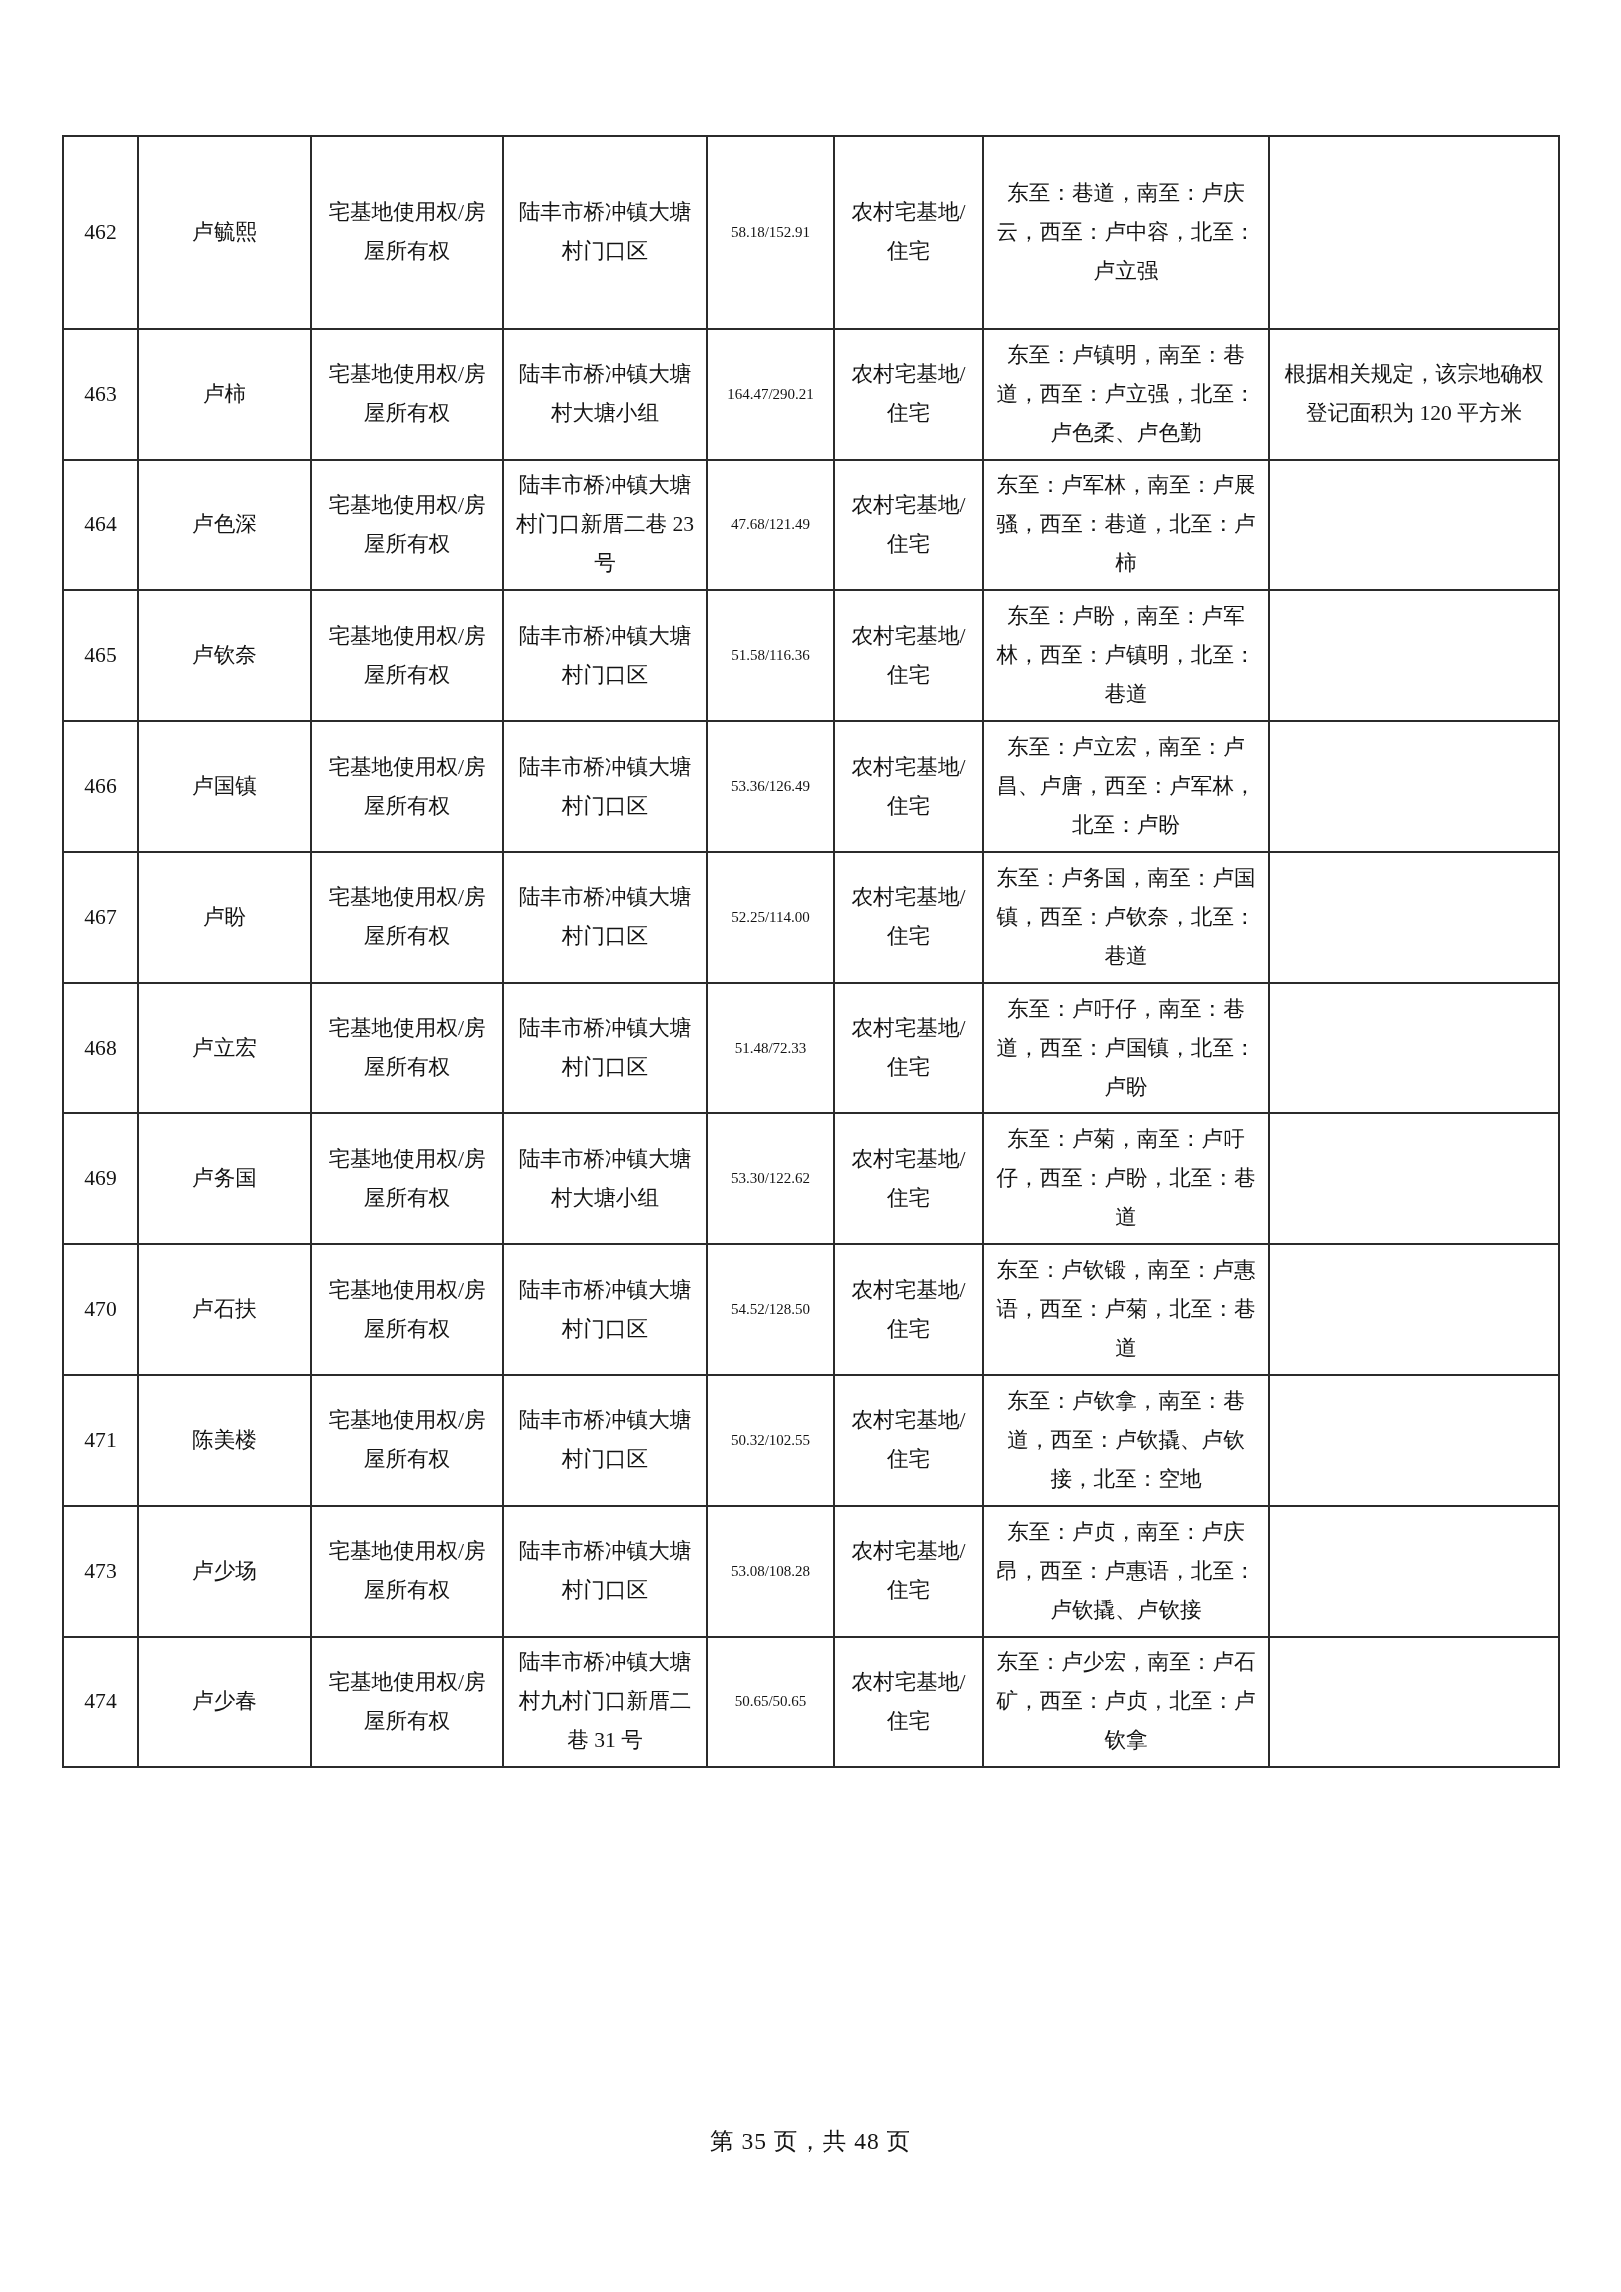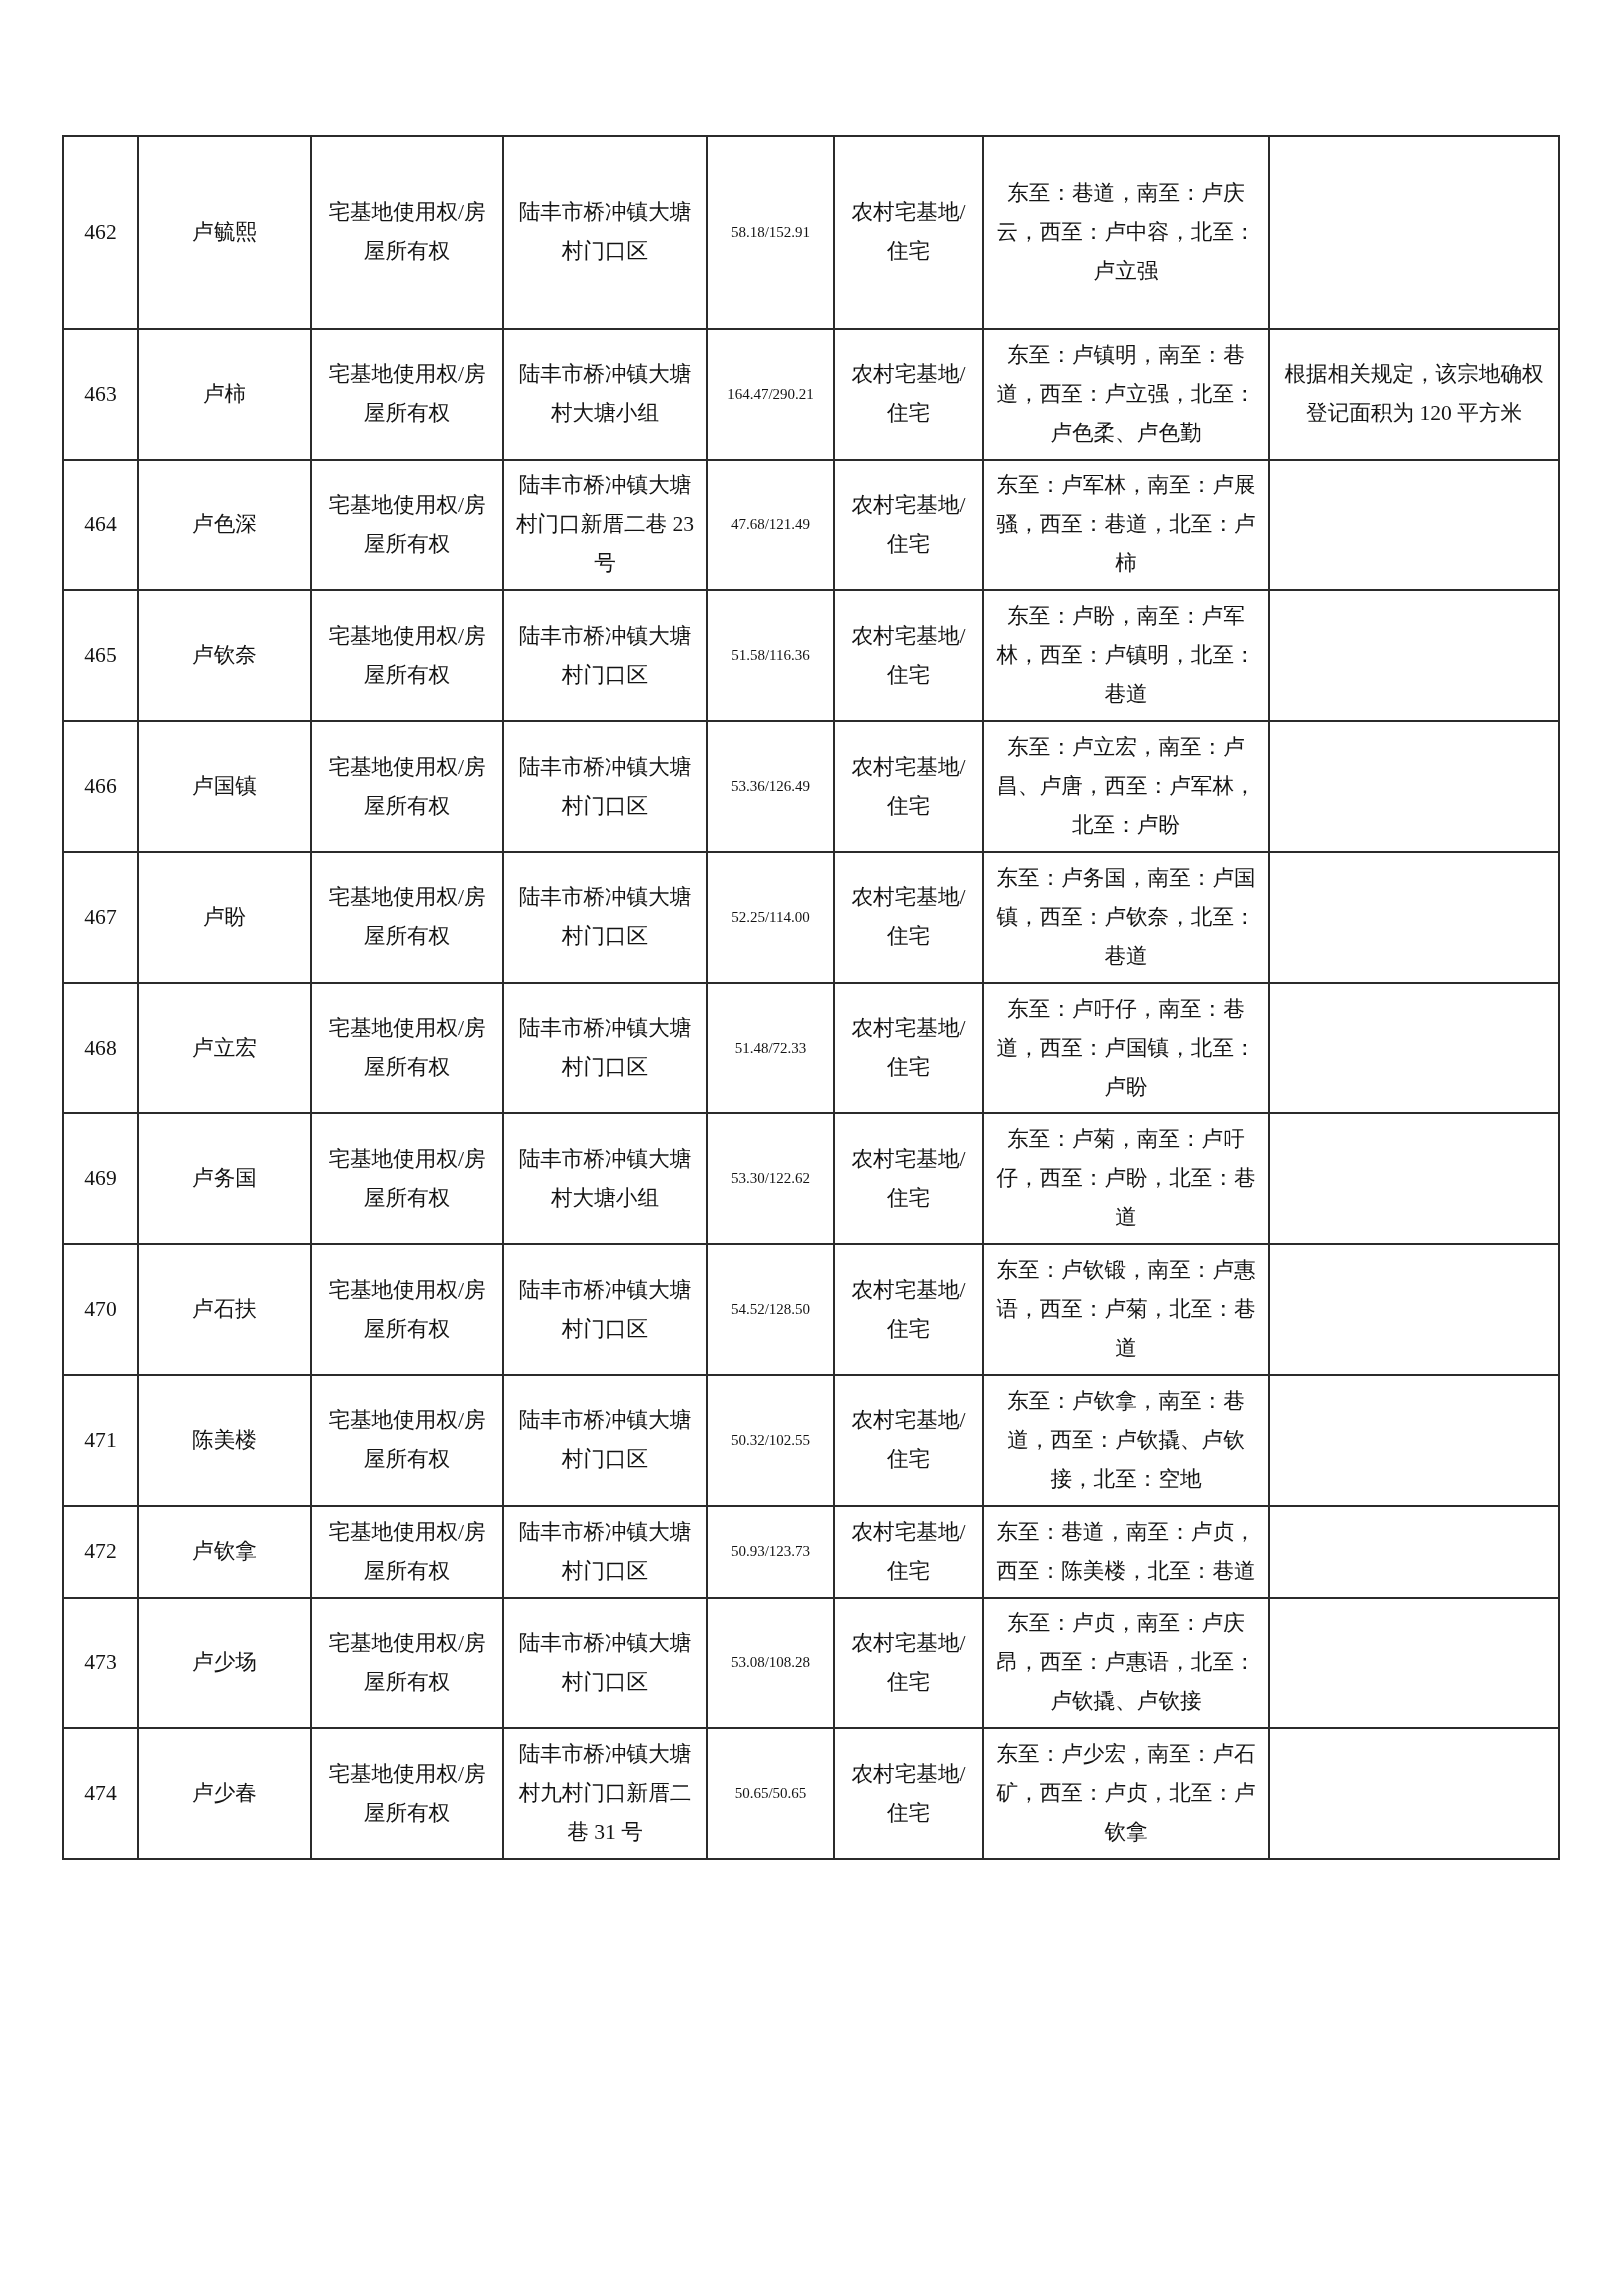--- a/index.html
+++ b/index.html
@@ -168,30 +168,20 @@
           <td class="c-no">471</td>
           <td class="c-holder">陈美楼</td>
           <td class="c-rights">宅基地使用权/房屋所有权</td>
           <td class="c-location">陆丰市桥冲镇大塘村门口区</td>
           <td class="c-area">50.32/102.55</td>
           <td class="c-usage">农村宅基地/住宅</td>
           <td class="c-boundaries">东至：卢钦拿，南至：巷道，西至：卢钦撬、卢钦接，北至：空地</td>
           <td class="c-remark"></td>
         </tr>
         <tr>
-          <td class="c-no">472</td>
-          <td class="c-holder">卢钦拿</td>
-          <td class="c-rights">宅基地使用权/房屋所有权</td>
-          <td class="c-location">陆丰市桥冲镇大塘村门口区</td>
-          <td class="c-area">50.93/123.73</td>
-          <td class="c-usage">农村宅基地/住宅</td>
-          <td class="c-boundaries">东至：巷道，南至：卢贞，西至：陈美楼，北至：巷道</td>
-          <td class="c-remark"></td>
-        </tr>
-        <tr>
           <td class="c-no">473</td>
           <td class="c-holder">卢少场</td>
           <td class="c-rights">宅基地使用权/房屋所有权</td>
           <td class="c-location">陆丰市桥冲镇大塘村门口区</td>
           <td class="c-area">53.08/108.28</td>
           <td class="c-usage">农村宅基地/住宅</td>
           <td class="c-boundaries">东至：卢贞，南至：卢庆昂，西至：卢惠语，北至：卢钦撬、卢钦接</td>
           <td class="c-remark"></td>
         </tr>
         <tr>
@@ -200,15 +190,16 @@
           <td class="c-rights">宅基地使用权/房屋所有权</td>
           <td class="c-location">陆丰市桥冲镇大塘村九村门口新厝二巷 31 号</td>
           <td class="c-area">50.65/50.65</td>
           <td class="c-usage">农村宅基地/住宅</td>
           <td class="c-boundaries">东至：卢少宏，南至：卢石矿，西至：卢贞，北至：卢钦拿</td>
           <td class="c-remark"></td>
         </tr>
       </tbody>
   </table>
 
+  <div class="page-footer">第 35 页，共 48 页</div>
 
 </div>
 
 
 </body></html>

